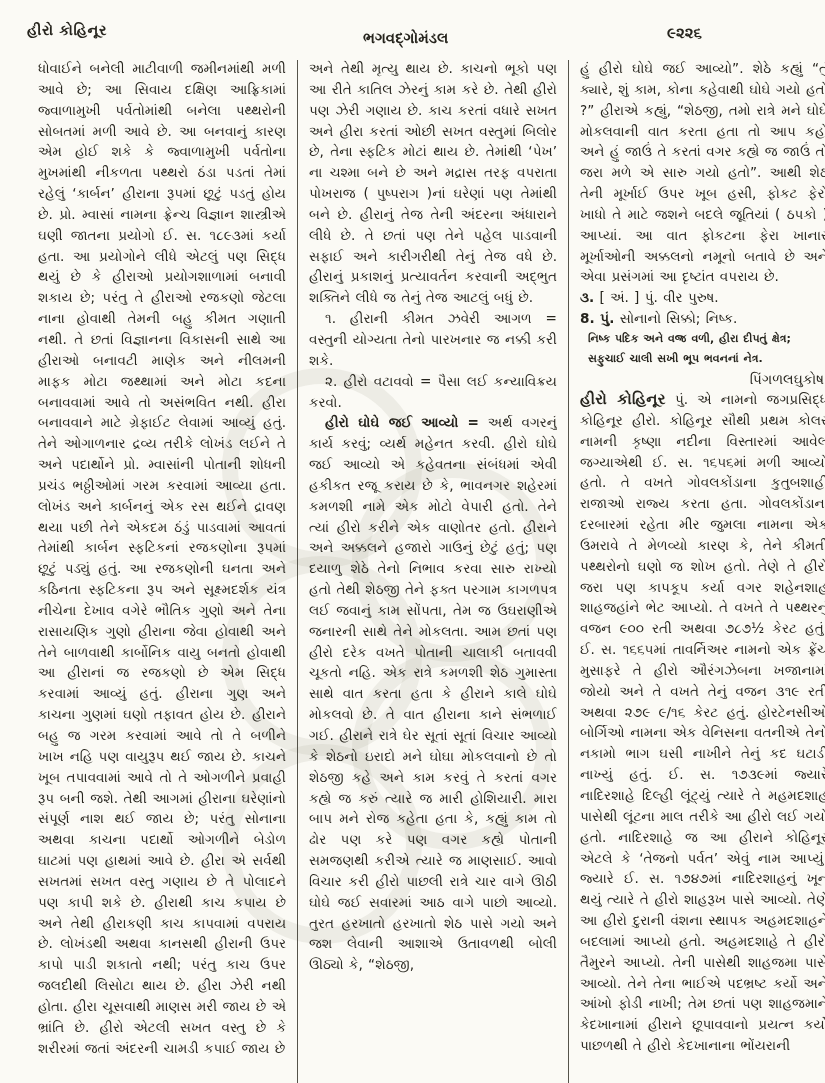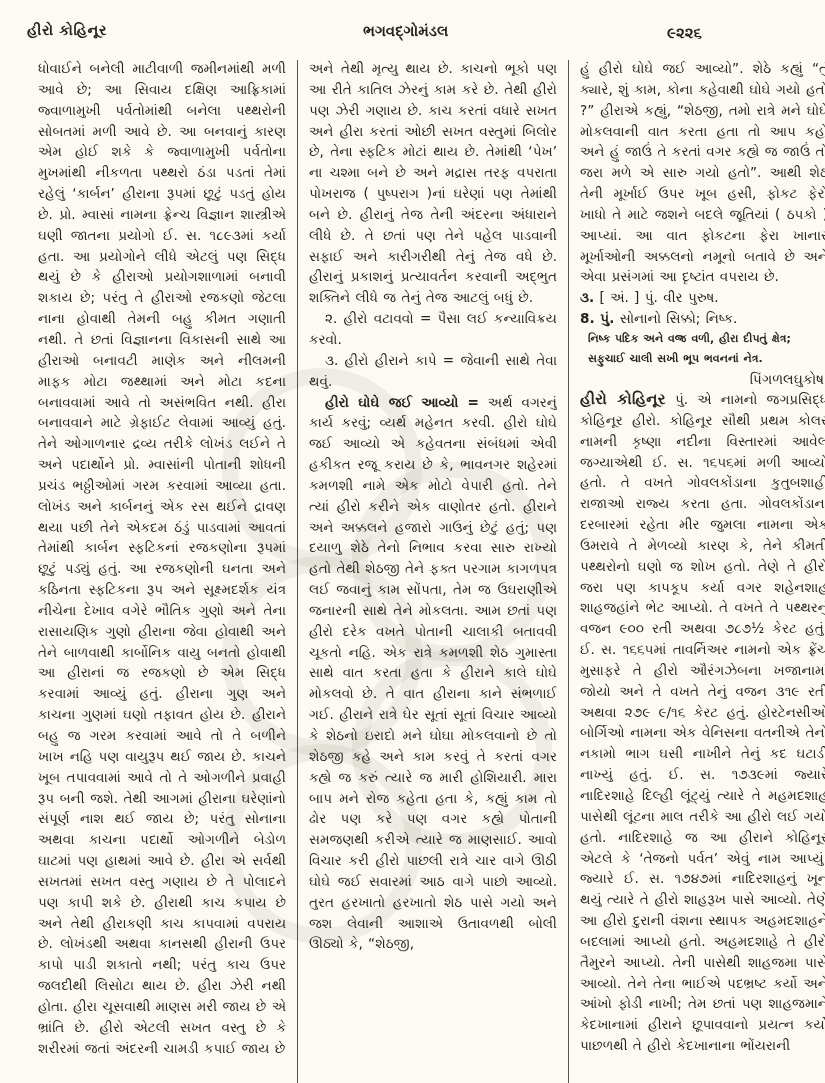--- a/index.html
+++ b/index.html
@@ -11,21 +11,21 @@
   
   .ring{position:absolute;border-radius:50%;border:16px solid rgba(168,165,152,0.16);z-index:0;}
   #ring1{left:222px;top:368px;width:168px;height:168px;}
   #ring2{left:222px;top:556px;width:168px;height:168px;}
   #ring3{left:352px;top:462px;width:168px;height:168px;}
   #ring4{left:352px;top:650px;width:168px;height:168px;}
   #ring5{left:222px;top:744px;width:168px;height:168px;}
 
   .header{position:absolute;top:22px;left:0;width:100%;height:24px;z-index:2;}
   .hdr-left{position:absolute;left:27px;top:0;font-size:14.5px;font-weight:bold;letter-spacing:0.5px;}
-  .hdr-center{position:absolute;left:50%;transform:translateX(-58%);top:0;font-size:15px;font-weight:bold;}
+  .hdr-center{position:absolute;left:50%;transform:translateX(-58%);top:7px;font-size:15px;font-weight:bold;}
   .hdr-right{position:absolute;left:667px;top:2px;font-size:15px;font-weight:bold;}
 
   .cols{position:absolute;top:58px;left:16px;width:790px;bottom:0;display:flex;z-index:1;margin-left:22px;}
   .col{width:256px;height:100%;overflow:hidden;}
   .divider{width:1px;background:#55534a;margin:2px 11px 0 11px;}
 
   .blk{margin:0;text-align:justify;font-size:13.6px;line-height:20.85px;word-spacing:1px;}
   .blk b{font-weight:bold;}
   .cont{}
   .indent{text-indent:16px;}
@@ -50,22 +50,22 @@
   <span class="hdr-right">૯૨૨૬</span>
 </div>
 
 <div class="cols">
   <div class="col">
       <p class="blk cont">ધોવાઈને બનેલી માટીવાળી જમીનમાંથી મળી આવે છે; આ સિવાય દક્ષિણ આફ્રિકામાં જ્વાળામુખી પર્વતોમાંથી બનેલા પથ્થરોની સોબતમાં મળી આવે છે. આ બનવાનું કારણ એમ હોઈ શકે કે જ્વાળામુખી પર્વતોના મુખમાંથી નીકળતા પથ્થરો ઠંડા પડતાં તેમાં રહેલું ‘કાર્બન’ હીરાના રૂપમાં છૂટું પડતું હોય છે. પ્રો. મ્વાસાં નામના ફ્રેન્ચ વિજ્ઞાન શાસ્ત્રીએ ઘણી જાતના પ્રયોગો ઈ. સ. ૧૮૯૩માં કર્યા હતા. આ પ્રયોગોને લીધે એટલું પણ સિદ્ધ થયું છે કે હીરાઓ પ્રયોગશાળામાં બનાવી શકાય છે; પરંતુ તે હીરાઓ રજકણો જેટલા નાના હોવાથી તેમની બહુ કીમત ગણાતી નથી. તે છતાં વિજ્ઞાનના વિકાસની સાથે આ હીરાઓ બનાવટી માણેક અને નીલમની માફક મોટા જથ્થામાં અને મોટા કદના બનાવવામાં આવે તો અસંભવિત નથી. હીરા બનાવવાને માટે ગ્રેફાઈટ લેવામાં આવ્યું હતું. તેને ઓગાળનાર દ્રવ્ય તરીકે લોખંડ લઈને તે અને પદાર્થોને પ્રો. મ્વાસાંની પોતાની શોધની પ્રચંડ ભઠ્ઠીઓમાં ગરમ કરવામાં આવ્યા હતા. લોખંડ અને કાર્બનનું એક રસ થઈને દ્રાવણ થયા પછી તેને એકદમ ઠંડું પાડવામાં આવતાં તેમાંથી કાર્બન સ્ફટિકનાં રજકણોના રૂપમાં છૂટું પડ્યું હતું. આ રજકણોની ઘનતા અને કઠિનતા સ્ફટિકના રૂપ અને સૂક્ષ્મદર્શક યંત્ર નીચેના દેખાવ વગેરે ભૌતિક ગુણો અને તેના રાસાયણિક ગુણો હીરાના જેવા હોવાથી અને તેને બાળવાથી કાર્બોનિક વાયુ બનતો હોવાથી આ હીરાનાં જ રજકણો છે એમ સિદ્ધ કરવામાં આવ્યું હતું. હીરાના ગુણ અને કાચના ગુણમાં ઘણો તફાવત હોય છે. હીરાને બહુ જ ગરમ કરવામાં આવે તો તે બળીને ખાખ નહિ પણ વાયુરૂપ થઈ જાય છે. કાચને ખૂબ તપાવવામાં આવે તો તે ઓગળીને પ્રવાહી રૂપ બની જશે. તેથી આગમાં હીરાના ઘરેણાંનો સંપૂર્ણ નાશ થઈ જાય છે; પરંતુ સોનાના અથવા કાચના પદાર્થો ઓગળીને બેડોળ ઘાટમાં પણ હાથમાં આવે છે. હીરા એ સર્વથી સખતમાં સખત વસ્તુ ગણાય છે તે પોલાદને પણ કાપી શકે છે. હીરાથી કાચ કપાય છે અને તેથી હીરાકણી કાચ કાપવામાં વપરાય છે. લોખંડથી અથવા કાનસથી હીરાની ઉપર કાપો પાડી શકાતો નથી; પરંતુ કાચ ઉપર જલદીથી લિસોટા થાય છે. હીરા ઝેરી નથી હોતા. હીરા ચૂસવાથી માણસ મરી જાય છે એ ભ્રાંતિ છે. હીરો એટલી સખત વસ્તુ છે કે શરીરમાં જતાં અંદરની ચામડી કપાઈ જાય છે</p>
     </div>
   <div class="divider"></div>
   <div class="col">
       <p class="blk cont">અને તેથી મૃત્યુ થાય છે. કાચનો ભૂકો પણ આ રીતે કાતિલ ઝેરનું કામ કરે છે. તેથી હીરો પણ ઝેરી ગણાય છે. કાચ કરતાં વધારે સખત અને હીરા કરતાં ઓછી સખત વસ્તુમાં બિલોર છે, તેના સ્ફટિક મોટાં થાય છે. તેમાંથી ‘પેખ’ ના ચશ્મા બને છે અને મદ્રાસ તરફ વપરાતા પોખરાજ ( પુષ્પરાગ )નાં ઘરેણાં પણ તેમાંથી બને છે. હીરાનું તેજ તેની અંદરના અંધારાને લીધે છે. તે છતાં પણ તેને પહેલ પાડવાની સફાઈ અને કારીગરીથી તેનું તેજ વધે છે. હીરાનું પ્રકાશનું પ્રત્યાવર્તન કરવાની અદ્ભુત શક્તિને લીધે જ તેનું તેજ આટલું બધું છે.</p>
+      <p class="blk idiom">૧. હીરાની કીમત ઝવેરી આગળ = વસ્તુની યોગ્યતા તેનો પારખનાર જ નક્કી કરી શકે.</p>
       <p class="blk idiom">૨. હીરો વટાવવો = પૈસા લઈ કન્યાવિક્રય કરવો.</p>
-      <p class="blk idiom">૩. હીરો હીરાને કાપે = જેવાની સાથે તેવા થવું.</p>
       <p class="blk indent"><b class="lead">હીરો ઘોઘે જઈ આવ્યો =</b> અર્થ વગરનું કાર્ય કરવું; વ્યર્થ મહેનત કરવી. હીરો ઘોઘે જઈ આવ્યો એ કહેવતના સંબંધમાં એવી હકીકત રજૂ કરાય છે કે, ભાવનગર શહેરમાં કમળશી નામે એક મોટો વેપારી હતો. તેને ત્યાં હીરો કરીને એક વાણોતર હતો. હીરાને અને અક્કલને હજારો ગાઉનું છેટું હતું; પણ દયાળુ શેઠે તેનો નિભાવ કરવા સારુ રાખ્યો હતો તેથી શેઠજી તેને ફક્ત પરગામ કાગળપત્ર લઈ જવાનું કામ સોંપતા, તેમ જ ઉઘરાણીએ જનારની સાથે તેને મોકલતા. આમ છતાં પણ હીરો દરેક વખતે પોતાની ચાલાકી બતાવવી ચૂકતો નહિ. એક રાત્રે કમળશી શેઠ ગુમાસ્તા સાથે વાત કરતા હતા કે હીરાને કાલે ઘોઘે મોકલવો છે. તે વાત હીરાના કાને સંભળાઈ ગઈ. હીરાને રાત્રે ઘેર સૂતાં સૂતાં વિચાર આવ્યો કે શેઠનો ઇરાદો મને ઘોઘા મોકલવાનો છે તો શેઠજી કહે અને કામ કરવું તે કરતાં વગર કહ્યે જ કરું ત્યારે જ મારી હોશિયારી. મારા બાપ મને રોજ કહેતા હતા કે, કહ્યું કામ તો ઢોર પણ કરે પણ વગર કહ્યે પોતાની સમજણથી કરીએ ત્યારે જ માણસાઈ. આવો વિચાર કરી હીરો પાછલી રાત્રે ચાર વાગે ઊઠી ઘોઘે જઈ સવારમાં આઠ વાગે પાછો આવ્યો. તુરત હરખાતો હરખાતો શેઠ પાસે ગયો અને જશ લેવાની આશાએ ઉતાવળથી બોલી ઊઠ્યો કે, “શેઠજી,</p>
     </div>
   <div class="divider"></div>
   <div class="col">
       <p class="blk cont">હું હીરો ઘોઘે જઈ આવ્યો”. શેઠે કહ્યું “તું ક્યારે, શું કામ, કોના કહેવાથી ઘોઘે ગયો હતો ?” હીરાએ કહ્યું, “શેઠજી, તમો રાત્રે મને ઘોઘે મોકલવાની વાત કરતા હતા તો આપ કહો અને હું જાઉં તે કરતાં વગર કહ્યે જ જાઉં તો જરા મળે એ સારુ ગયો હતો”. આથી શેઠ તેની મૂર્ખાઈ ઉપર ખૂબ હસી, ફોકટ ફેરો ખાધો તે માટે જશને બદલે જૂતિયાં ( ઠપકો ) આપ્યાં. આ વાત ફોકટના ફેરા ખાનાર મૂર્ખાઓની અક્કલનો નમૂનો બતાવે છે અને એવા પ્રસંગમાં આ દૃષ્ટાંત વપરાય છે.</p>
       <p class="blk sense"><b class="lead">૩.</b> [ અં. ] પું. વીર પુરુષ.</p>
       <p class="blk sense"><b class="lead">8. પું.</b> સોનાનો સિક્કો; નિષ્ક.</p>
       <p class="blk verse">નિષ્ક પદિક અને વજ્ર વળી, હીરા દીપતું ક્ષેત્ર;
 સફુચાઈ ચાલી સખી ભૂપ ભવનનાં નેત્ર.</p>
       <p class="blk verse-src">પિંગળલઘુકોષ</p>

